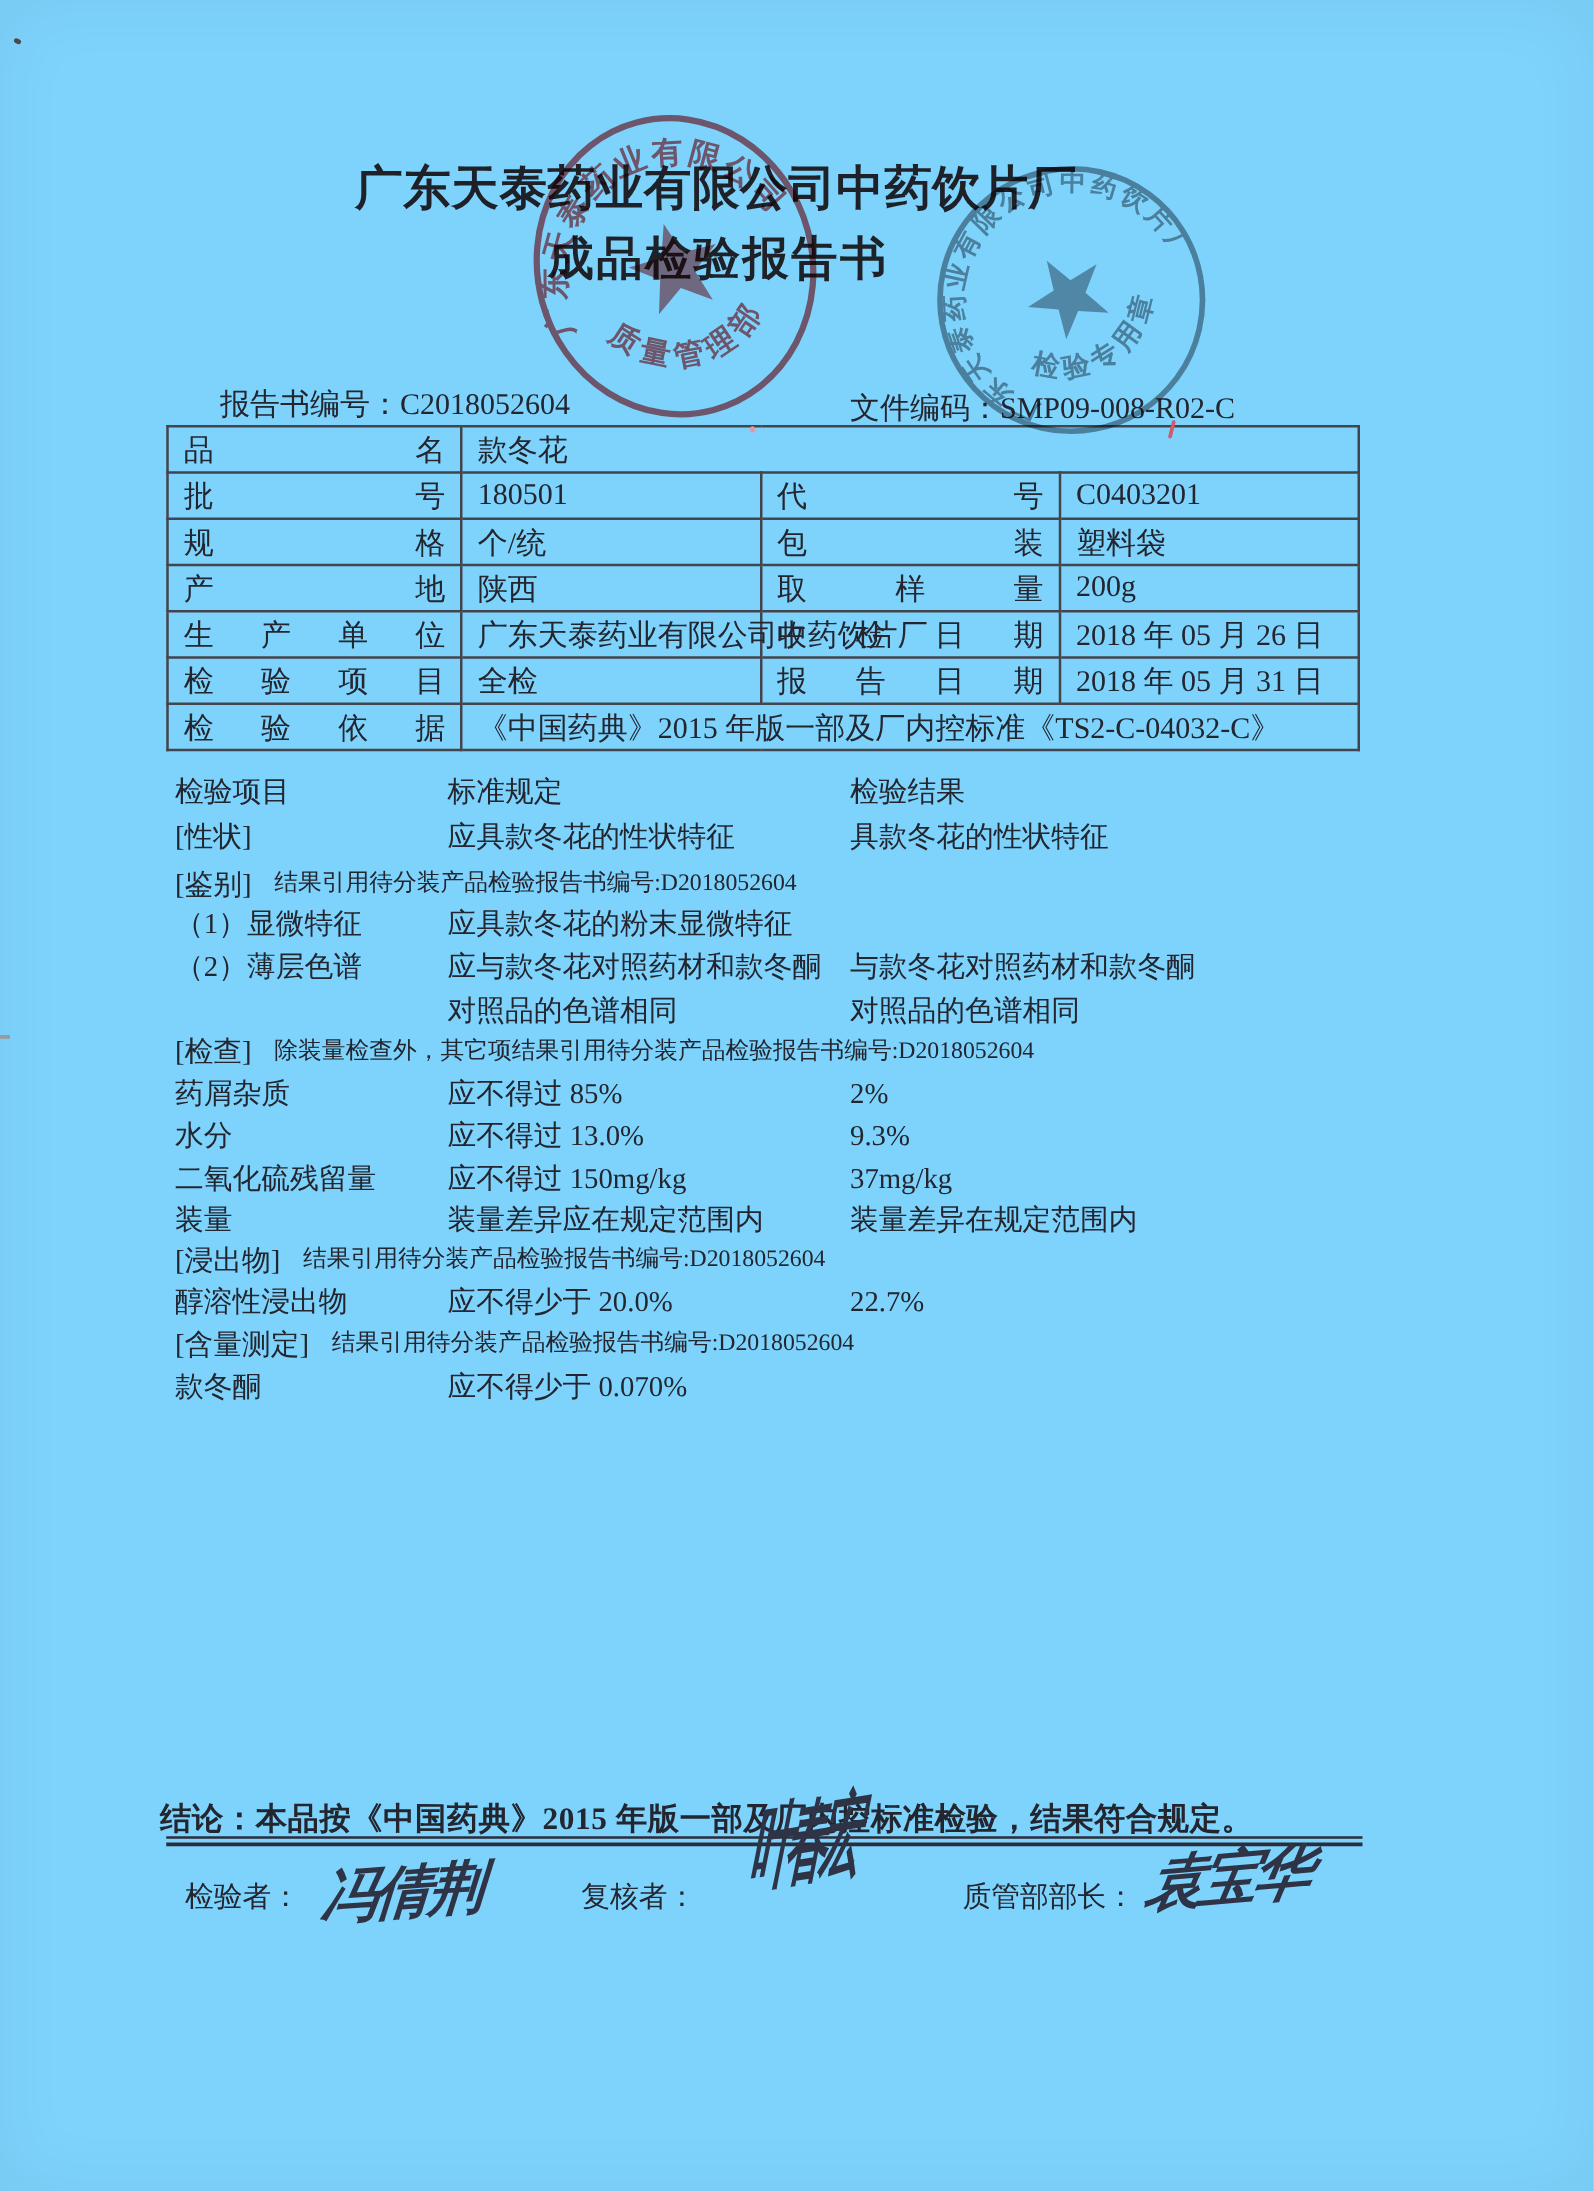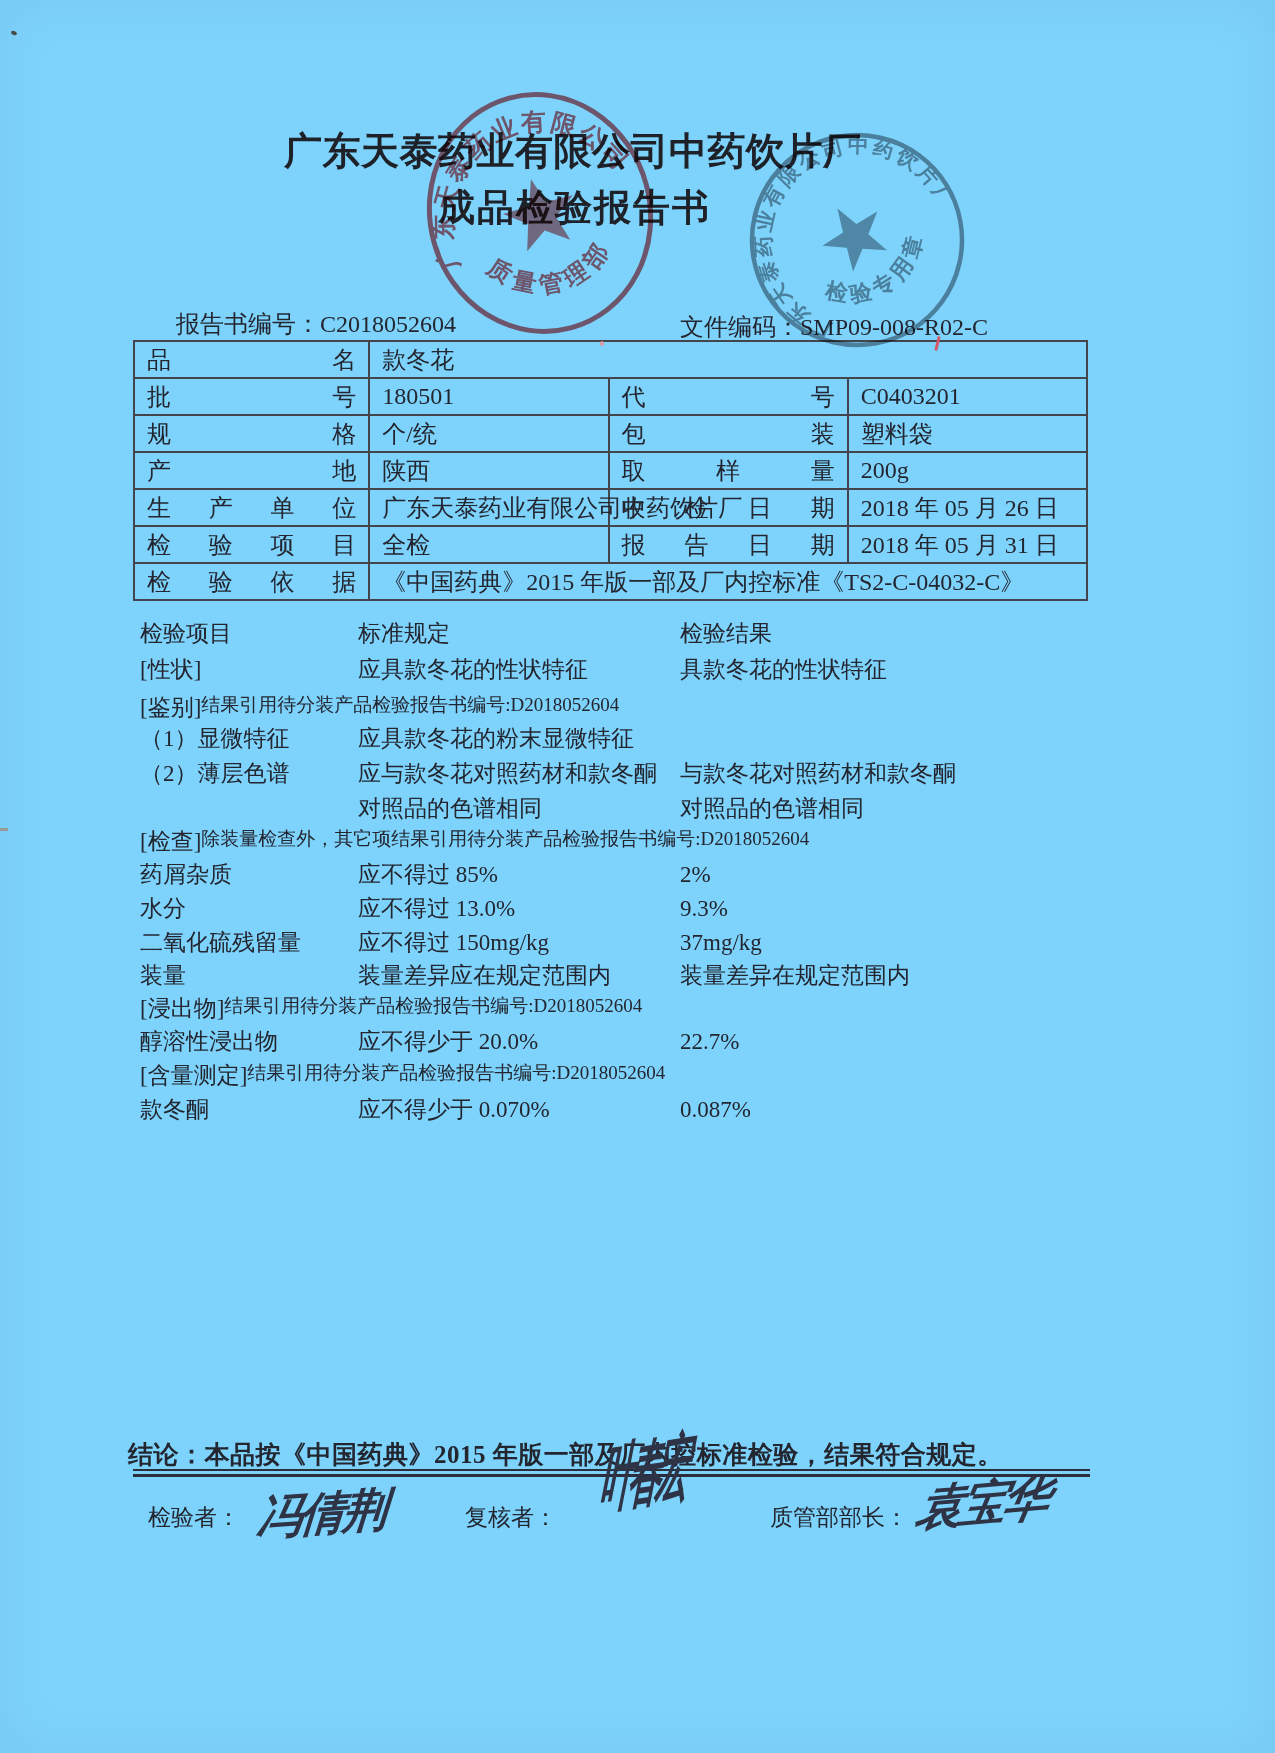--- a/index.html
+++ b/index.html
@@ -35,21 +35,21 @@
   td.lab{width:112px;text-align:justify;text-align-last:justify;}
   td.val{width:395px;}
   td.lab2{width:116px;text-align:justify;text-align-last:justify;}
   td.val2{width:332px;}
   
   .rhead,.rrow{
     position:absolute;left:140px;width:980px;
     display:grid;grid-template-columns:218px 322px 1fr;
     font-size:23px;line-height:1.2;white-space:nowrap;
   }
-  .rrow.noterow{display:flex;align-items:flex-start;gap:0;}
+  .rrow.noterow{display:flex;align-items:center;gap:18px;}
   .note{font-size:19px;}
   
   .conclusion{left:128px;top:1438px;font-size:25px;font-weight:700;letter-spacing:0.5px;}
   .rule1{left:133px;top:1469px;width:957px;height:2px;background:#2b2d3a;}
   .rule2{left:133px;top:1474px;width:957px;height:3px;background:#2b2d3a;}
   
   .sigline{font-size:23px;line-height:1;text-align:right;}
   .sig{
     font-style:italic;font-weight:600;color:#2f3346;
     line-height:1;transform-origin:left bottom;
@@ -185,21 +185,20 @@
     <span>应不得少于 20.0%</span>
     <span>22.7%</span>
   </div>
   <div class="rrow noterow" style="top:1062px">
     <span>[含量测定]</span>
     <span class="note">结果引用待分装产品检验报告书编号:D2018052604</span>
   </div>
   <div class="rrow" style="top:1096px">
     <span>款冬酮</span>
     <span>应不得少于 0.070%</span>
-    <span>0.087%</span>
   </div>
 
   <div class="abs conclusion">结论：本品按《中国药典》2015 年版一部及厂内控标准检验，结果符合规定。</div>
   <div class="abs rule1"></div>
   <div class="abs rule2"></div>
 
   <div class="abs sigline" style="left:148px;top:1506px">检验者：</div>
   <div class="abs sig sig1">冯倩荆</div>
   <div class="abs sigline" style="left:465px;top:1506px">复核者：</div>
   <div class="abs sig sig2">叶春宏</div>

